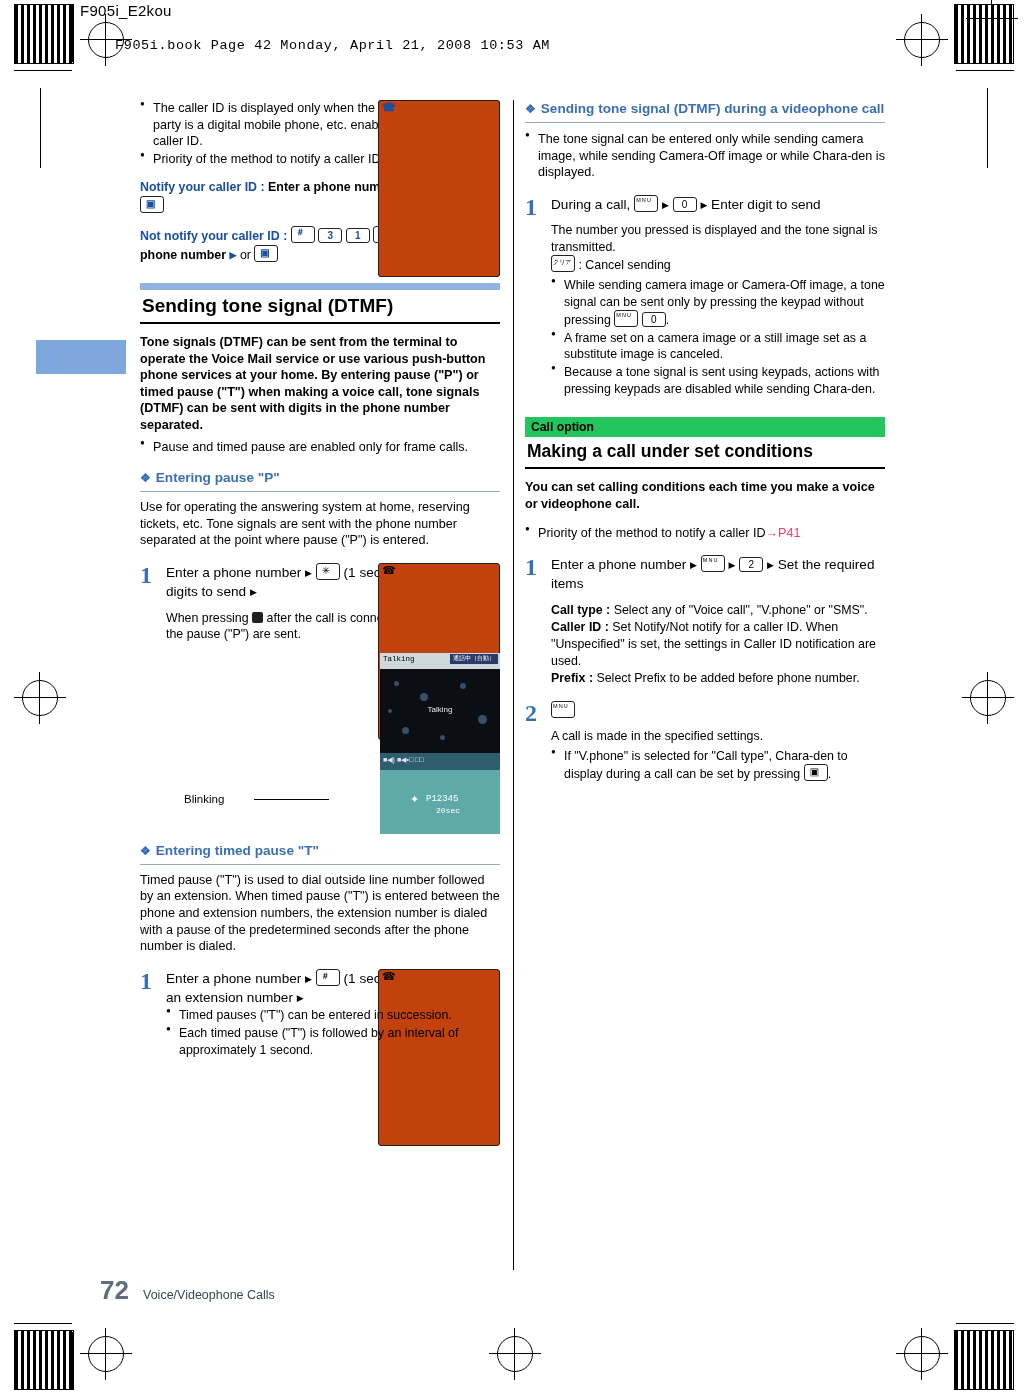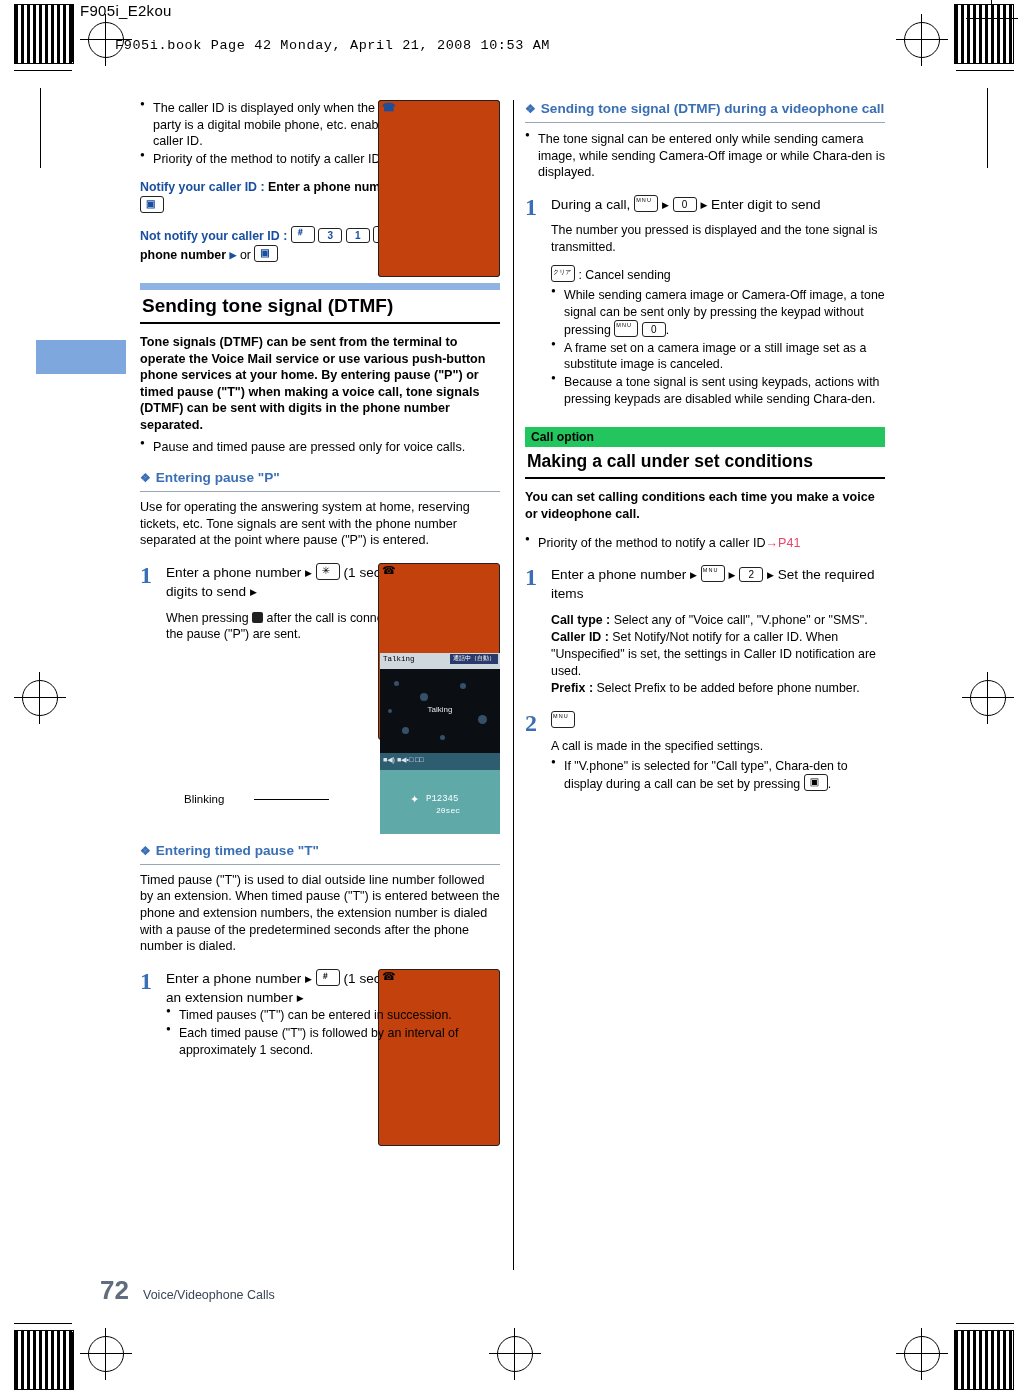--- a/index.html
+++ b/index.html
@@ -163,21 +163,21 @@
       <span class="keyimg phone"></span>
       <span style="color:#000;font-weight:normal">or</span>
       <span class="keyimg vphone"></span>
     </div>
 
     <div class="secbar"></div>
     <div class="sechead">Sending tone signal (DTMF)</div>
 
     <div class="lead">Tone signals (DTMF) can be sent from the terminal to operate the Voice Mail service or use various push-button phone services at your home. By entering pause ("P") or timed pause ("T") when making a voice call, tone signals (DTMF) can be sent with digits in the phone number separated.</div>
     <ul class="bl" style="margin-top:5px">
-      <li>Pause and timed pause are pressed only for voice calls.</li>
+      <li>Pause and timed pause are enabled only for frame calls.</li>
     </ul>
 
     <div class="diamond">Entering pause "P"</div>
     <div class="p">Use for operating the answering system at home, reserving tickets, etc. Tone signals are sent with the phone number separated at the point where pause ("P") is entered.</div>
 
     <div class="step">
       <div class="stepnum">1</div>
       <div class="stepbody">
         <span>Enter a phone number</span>
         <span class="arw">▶</span>
@@ -255,21 +255,21 @@
       <div class="stepnum">1</div>
       <div class="stepbody">
         <span>During a call,</span>
         <span class="keyimg menu"></span>
         <span class="arw">▶</span>
         <span class="key">0</span>
         <span class="arw">▶</span>
         <span>Enter digit to send</span>
       </div>
       <div class="substep">The number you pressed is displayed and the tone signal is transmitted.</div>
-      <div class="substep" style="margin-top:10px">
+      <div class="substep" style="margin-top:0">
         <span class="keyimg clr"></span>
         <span>: Cancel sending</span>
       </div>
       <ul class="bl substep" style="margin-top:3px">
         <li><span>While sending camera image or Camera-Off image, a tone signal can be sent only by pressing the keypad without pressing</span>
           <span class="keyimg menu"></span>
           <span class="key">0</span>.
         </li>
         <li>A frame set on a camera image or a still image set as a substitute image is canceled.</li>
         <li>Because a tone signal is sent using keypads, actions with pressing keypads are disabled while sending Chara-den.</li>

